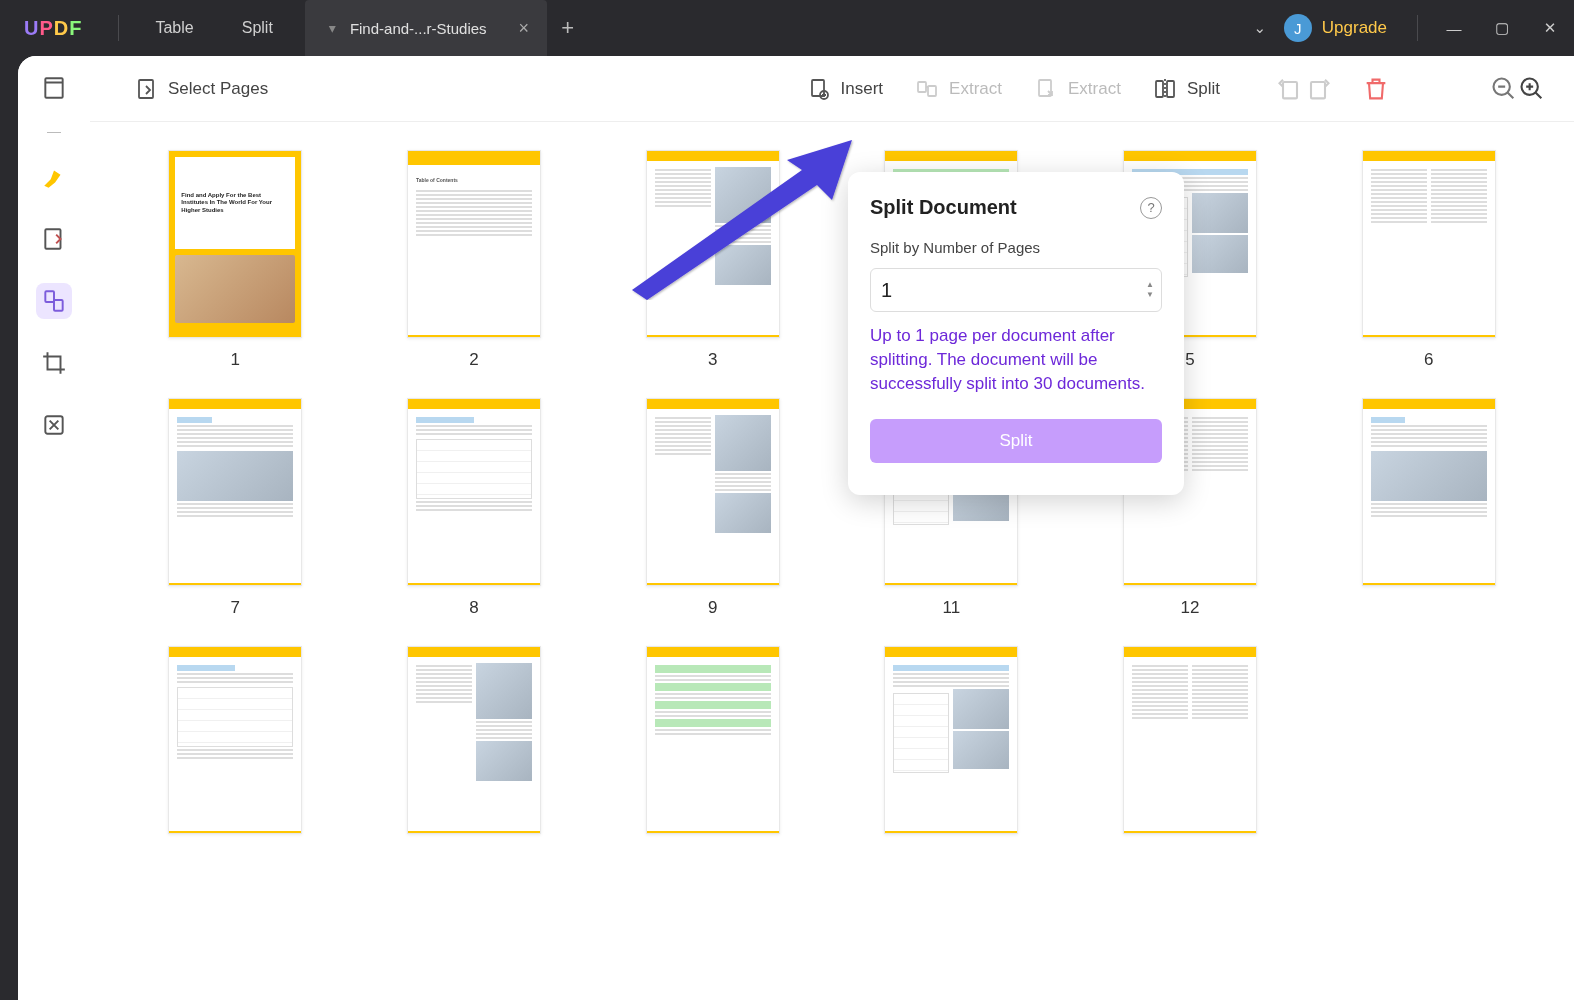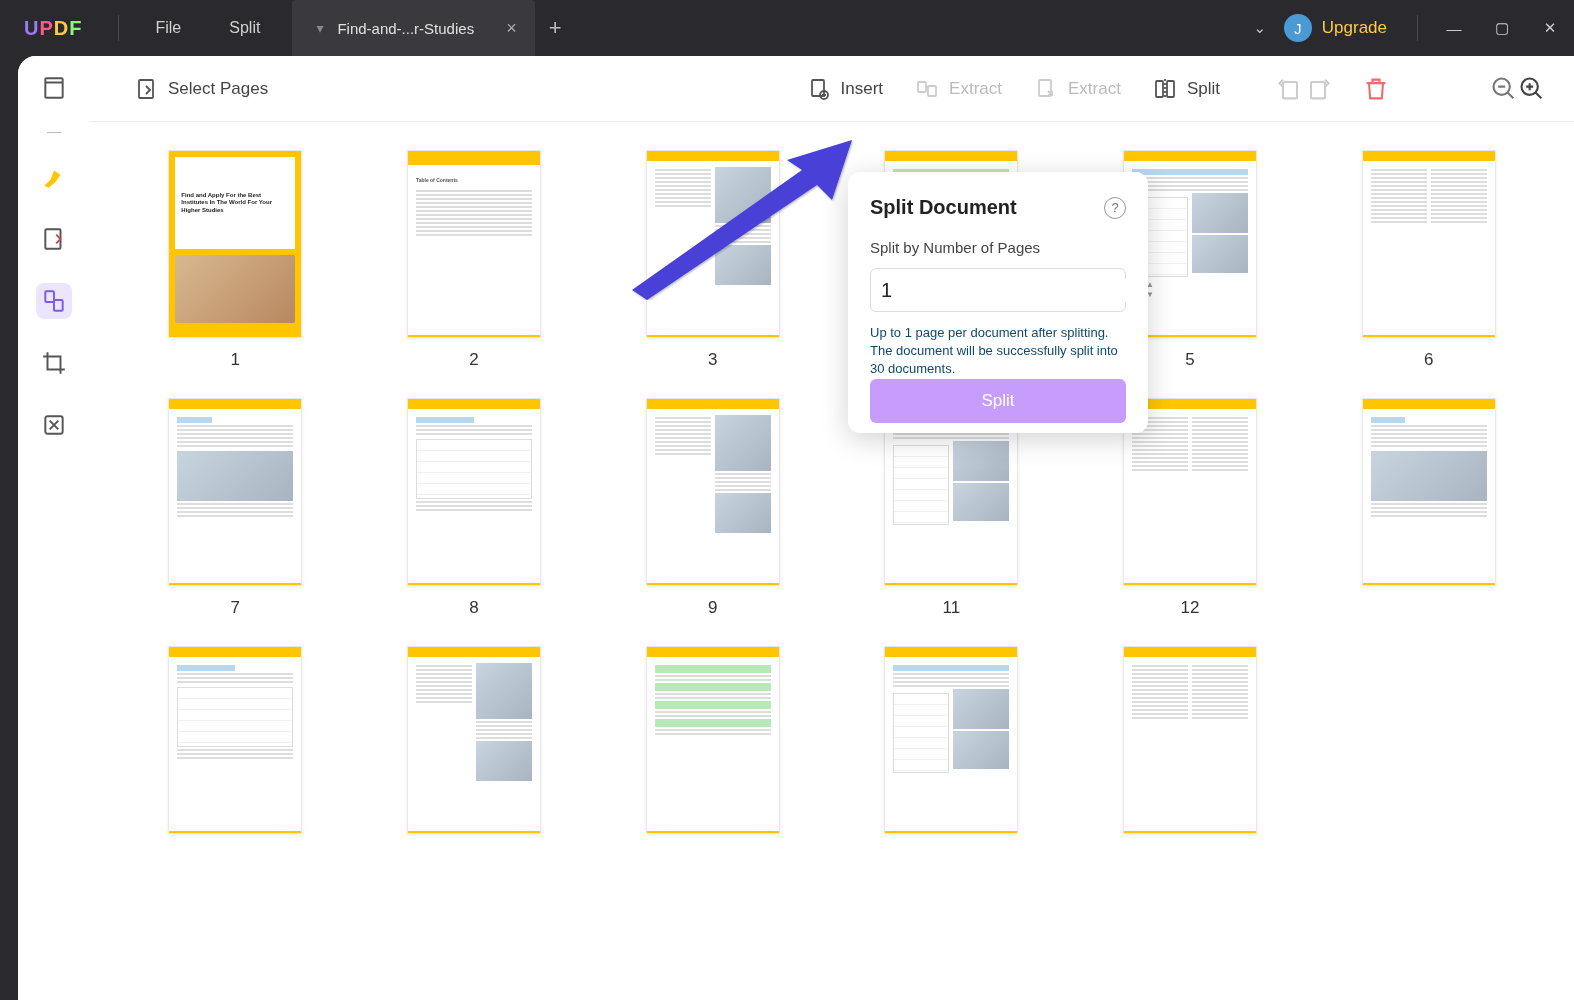--- a/index.html
+++ b/index.html
@@ -55,42 +55,42 @@
 .page .ph { background: linear-gradient(135deg,#c8d4e0 0%, #a8b4c0 100%); }
 .page .tablelike { border: 1px solid #ddd; height: 60px; margin-top:4px; background: repeating-linear-gradient(#fff,#fff 10px,#f0f0f0 10px,#f0f0f0 11px); }
 .page .green { background: #b8e8b8; height:8px; margin:2px 0; }
 .page .blue { background: #b8d8f0; height:6px; margin:2px 0; }
 .page .line { height:2px; background:#ddd; margin:2px 0; }
 .page .flexrow { display:flex; gap:4px; }
 .page .col { flex:1; }
 .pnum { font-size: 17px; color: #333; }
 
 
-.popup { position: absolute; top: 116px; left: 830px; width: 300px; background: #fff; border-radius: 12px; box-shadow: 0 6px 28px rgba(0,0,0,.18); padding: 24px 22px 10px; z-index: 20; }
+.popup { position: absolute; top: 116px; left: 830px; width: 336px; background: #fff; border-radius: 12px; box-shadow: 0 6px 28px rgba(0,0,0,.18); padding: 24px 22px 32px; z-index: 20; }
 .popup .hdr { display: flex; align-items: center; justify-content: space-between; margin-bottom: 20px; }
 .popup .hdr h3 { font-size: 20px; font-weight: 700; color: #222; }
 .popup .help { width: 22px; height: 22px; border: 1.5px solid #999; border-radius: 50%; display: flex; align-items: center; justify-content: center; font-size: 13px; color: #777; cursor: pointer; }
 .popup .label { font-size: 15px; color: #444; margin-bottom: 12px; }
 .popup .numinput { display: flex; align-items: center; border: 1px solid #ddd; border-radius: 6px; padding: 0 10px; height: 44px; margin-bottom: 12px; }
 .popup .numinput input { flex: 1; border: none; outline: none; font-size: 20px; font-family: inherit; color: #222; }
 .popup .numinput .spinner { display:flex; flex-direction:column; gap:2px; }
 .popup .numinput .sp { font-size: 8px; color:#888; cursor:pointer; line-height:1; }
-.popup .hint { font-size: 13px; color: #0c4a6e; line-height: 1.4; }
+.popup .hint { font-size: 17px; color: #6d28d9; line-height: 1.4; margin-bottom: 24px; }
 .popup .splitbtn { width: 100%; height: 44px; background: #c69dfc; color: #fff; border: none; border-radius: 6px; font-size: 17px; cursor: pointer; }
 
 
 .arrow { position: absolute; top: 84px; left: 604px; width: 240px; height: 160px; z-index: 30; pointer-events:none; }
 </style>
 </head>
 <body>
 
 <div class="titlebar">
   <div class="logo"><span class="u">U</span><span class="p">P</span><span class="d">D</span><span class="f">F</span></div>
   <div class="sep"></div>
-  <div class="menu-item">File</div>
+  <div class="menu-item">Table</div>
   <div class="menu-item">Split</div>
   <div class="tab">
     <span style="margin-right:14px;color:#888;font-size:14px">▾</span>
     <span>Find-and-...r-Studies</span>
     <span class="x">×</span>
   </div>
   <div class="newtab">+</div>
   <div class="right">
     <div class="winbtn">⌄</div>
     <div class="avatar">J</div>

